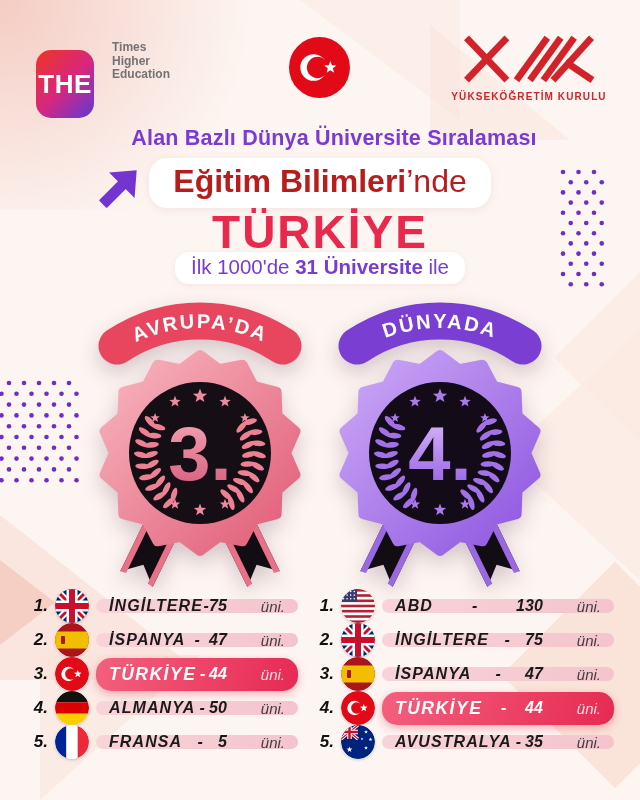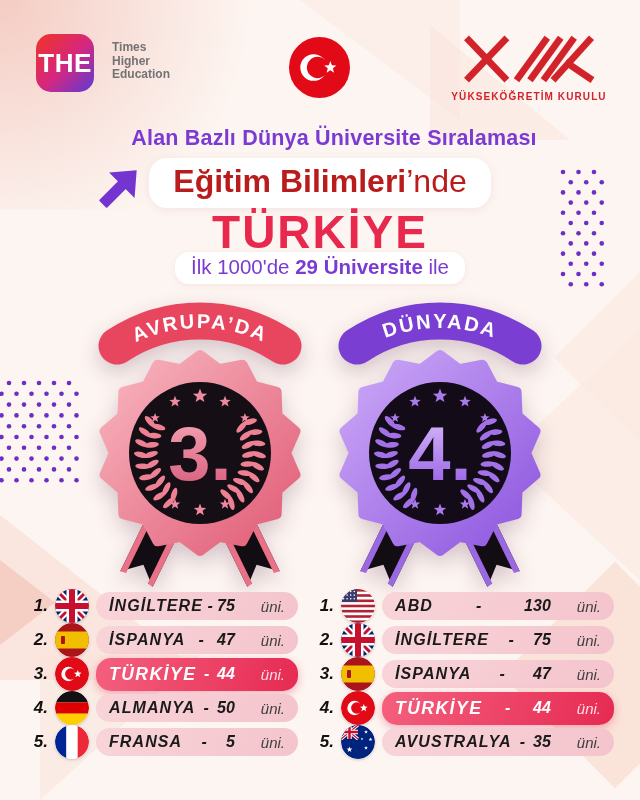--- a/index.html
+++ b/index.html
@@ -13,21 +13,21 @@
   .tri3{left:505px;top:330px;width:135px;height:250px;background:#fbe9e2;clip-path:polygon(100% 0,100% 100%,0 50%);opacity:.7;}
   .tri4{left:0;top:515px;width:210px;height:165px;background:#f7d9cf;clip-path:polygon(0 0,100% 100%,0 100%);opacity:.55;}
   .tri5{left:40px;top:655px;width:160px;height:145px;background:#f9e2d9;clip-path:polygon(0 0,100% 0,0 100%);opacity:.5;}
   .tri6{left:0;top:560px;width:55px;height:85px;background:#f3c9bf;clip-path:polygon(0 0,100% 50%,0 100%);opacity:.85;}
   .chev{right:-55px;top:595px;width:160px;height:160px;background:#f8dcd0;transform:rotate(45deg);opacity:.75;}
   .chev2{right:-65px;top:295px;width:125px;height:125px;background:#fbe9e1;transform:rotate(45deg);opacity:.6;}
 
   .z{position:absolute;z-index:2;}
 
   
-  .the-badge{left:36px;top:34px;width:58px;height:58px;border-radius:15px;
+  .the-badge{left:36px;top:50px;width:58px;height:68px;border-radius:15px;
     background:linear-gradient(135deg,#ef3524 0%,#d6277e 52%,#5b3bd8 100%);
     color:#fff;font-weight:bold;font-size:26px;display:flex;align-items:center;justify-content:center;letter-spacing:.5px;}
   .brand{left:112px;top:41px;font-size:12px;font-weight:bold;color:#737373;line-height:1.14;}
   .flag-emblem{left:288px;top:36px;width:63px;height:63px;}
   .yok{left:450px;top:34px;width:158px;text-align:center;}
   .yok-label{font-size:10px;color:#d2232a;font-weight:bold;letter-spacing:1.1px;margin-top:3px;white-space:nowrap;}
 
   
   .title-top{left:14px;top:126px;width:100%;text-align:center;color:#7b3bd3;font-size:21.5px;font-weight:bold;letter-spacing:.2px;}
   .arrow{left:93px;top:162px;}
@@ -47,25 +47,25 @@
 
   
   .lists{left:0;top:589px;width:640px;display:flex;padding:0 26px;gap:14px;box-sizing:border-box;}
   .col{display:flex;flex-direction:column;}
   .col-eu{flex:0 0 272px;}
   .col-w{flex:1;}
   .lrow{display:flex;align-items:center;gap:7px;height:34px;}
   .rank{flex:0 0 22px;text-align:right;font-weight:bold;font-style:italic;font-size:17px;color:#111;}
   .flag{flex:0 0 34px;width:34px;height:34px;border-radius:50%;overflow:hidden;box-shadow:0 1px 3px rgba(0,0,0,.18);}
   .flag svg{display:block;}
-  .pill{flex:1;height:28px;border-radius:15px;display:flex;align-items:center;justify-content:space-between;
+  .pill{flex:1;height:14px;border-radius:15px;display:flex;align-items:center;justify-content:space-between;
     padding:0 13px;background:linear-gradient(110deg,#f8d4d9,#f4c4cc);
     font-style:italic;font-weight:bold;font-size:16px;color:#1a1a1a;}
   .pill .country{letter-spacing:1.1px;white-space:nowrap;}
-  .pill .grp{display:flex;gap:13px;align-items:flex-end;white-space:nowrap;}
+  .pill .grp{display:flex;gap:21px;align-items:flex-end;white-space:nowrap;}
   .pill .unit{font-weight:normal;color:#3f3f3f;font-size:15px;margin-left:13px;}
   .lrow.hl .pill{height:33px;background:linear-gradient(110deg,#f4607e,#e62a52);color:#fff;
     box-shadow:0 3px 9px rgba(230,40,80,.35);}
   .lrow.hl .country{font-size:17.5px;letter-spacing:1.5px;}
   .lrow.hl .unit{color:#ffdbe3;}
 </style>
 </head>
 <body>
 
 <div class="canvas">
@@ -223,21 +223,21 @@
     </svg>
   </div>
   <div class="z field-row">
     <div class="field-pill">
       <span>Eğitim Bilimleri</span><span class="sfx">’nde</span>
     </div>
   </div>
   <div class="z country-line">TÜRKİYE</div>
   <div class="z subtitle-row">
     <div class="subtitle-pill">
-      <span>İlk 1000'de </span><span class="b">29 Üniversite</span><span> ile</span>
+      <span>İlk 1000'de </span><span class="b">31 Üniversite</span><span> ile</span>
     </div>
   </div>
 
   <div class="z badge" id="badge-0" style="left:85px;top:288px">
   <svg viewBox="0 0 230 310" width="230" height="310" style="filter:drop-shadow(0 8px 10px rgba(70,25,60,.22))">
     <defs>
       <linearGradient id="ros0" x1="0" y1="0" x2="1" y2="1">
         <stop offset="0" stop-color="#f9b7c0"></stop>
             <stop offset="1" stop-color="#e05a75"></stop>
       </linearGradient>

